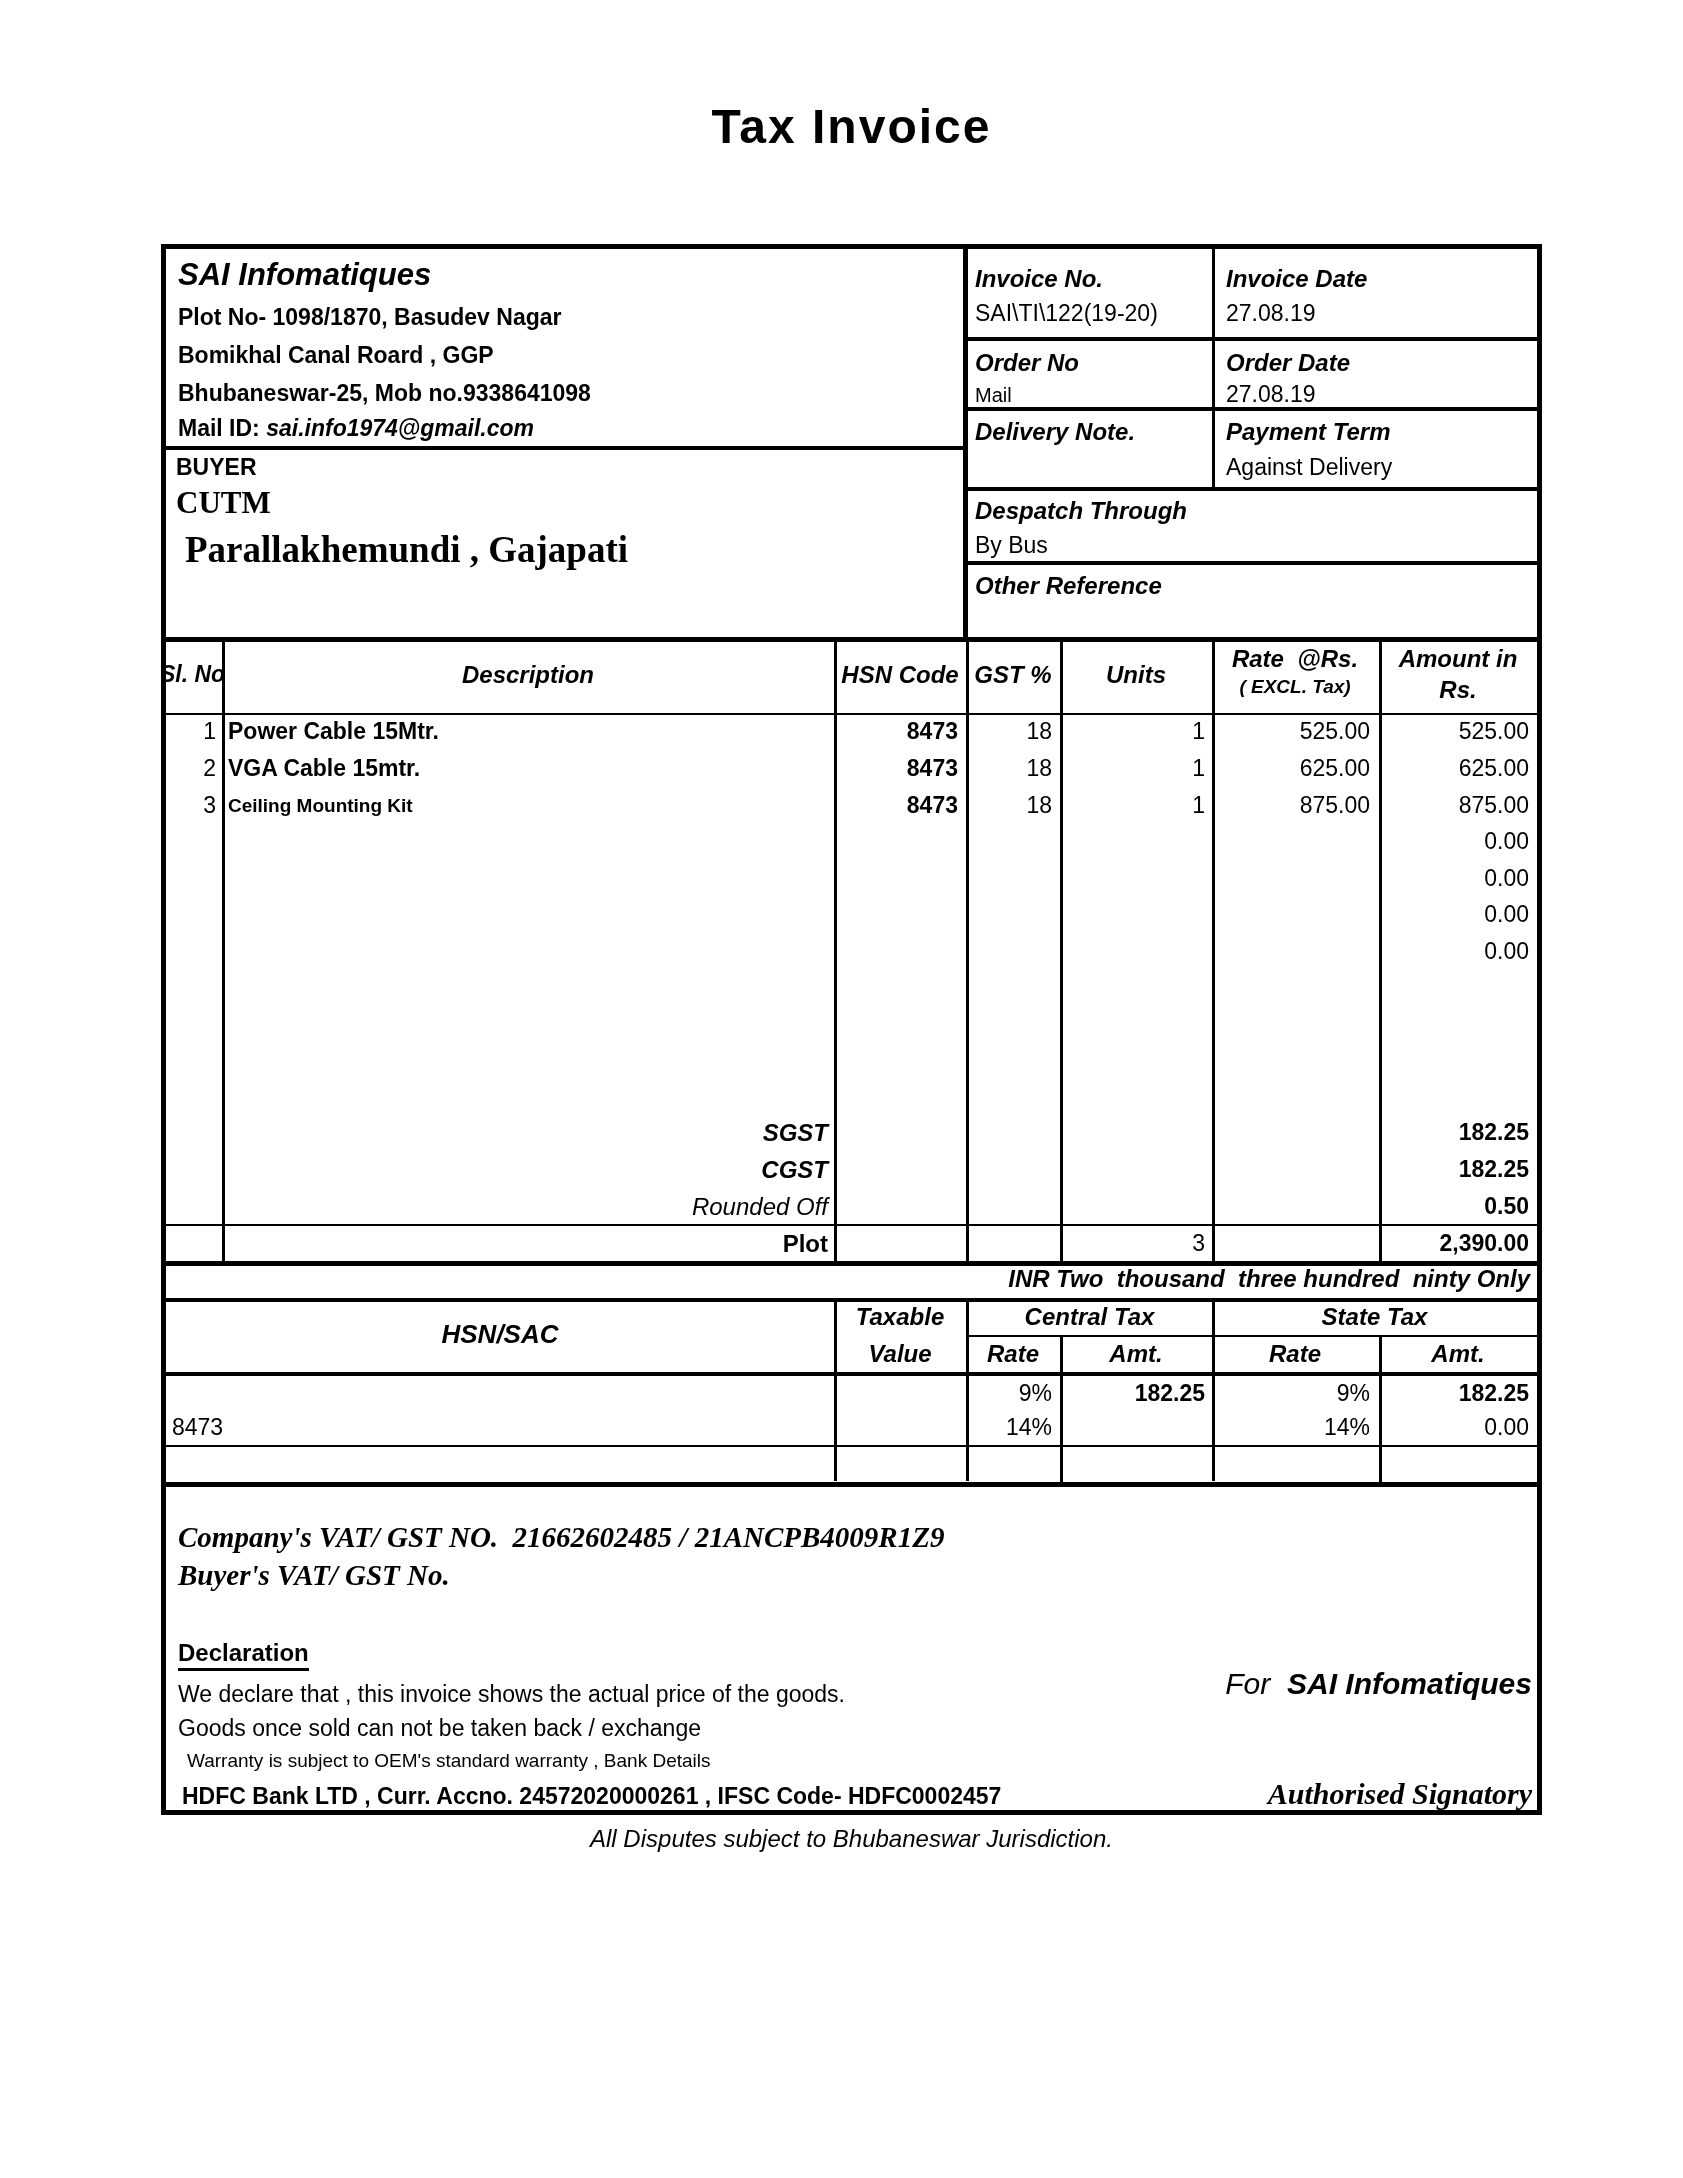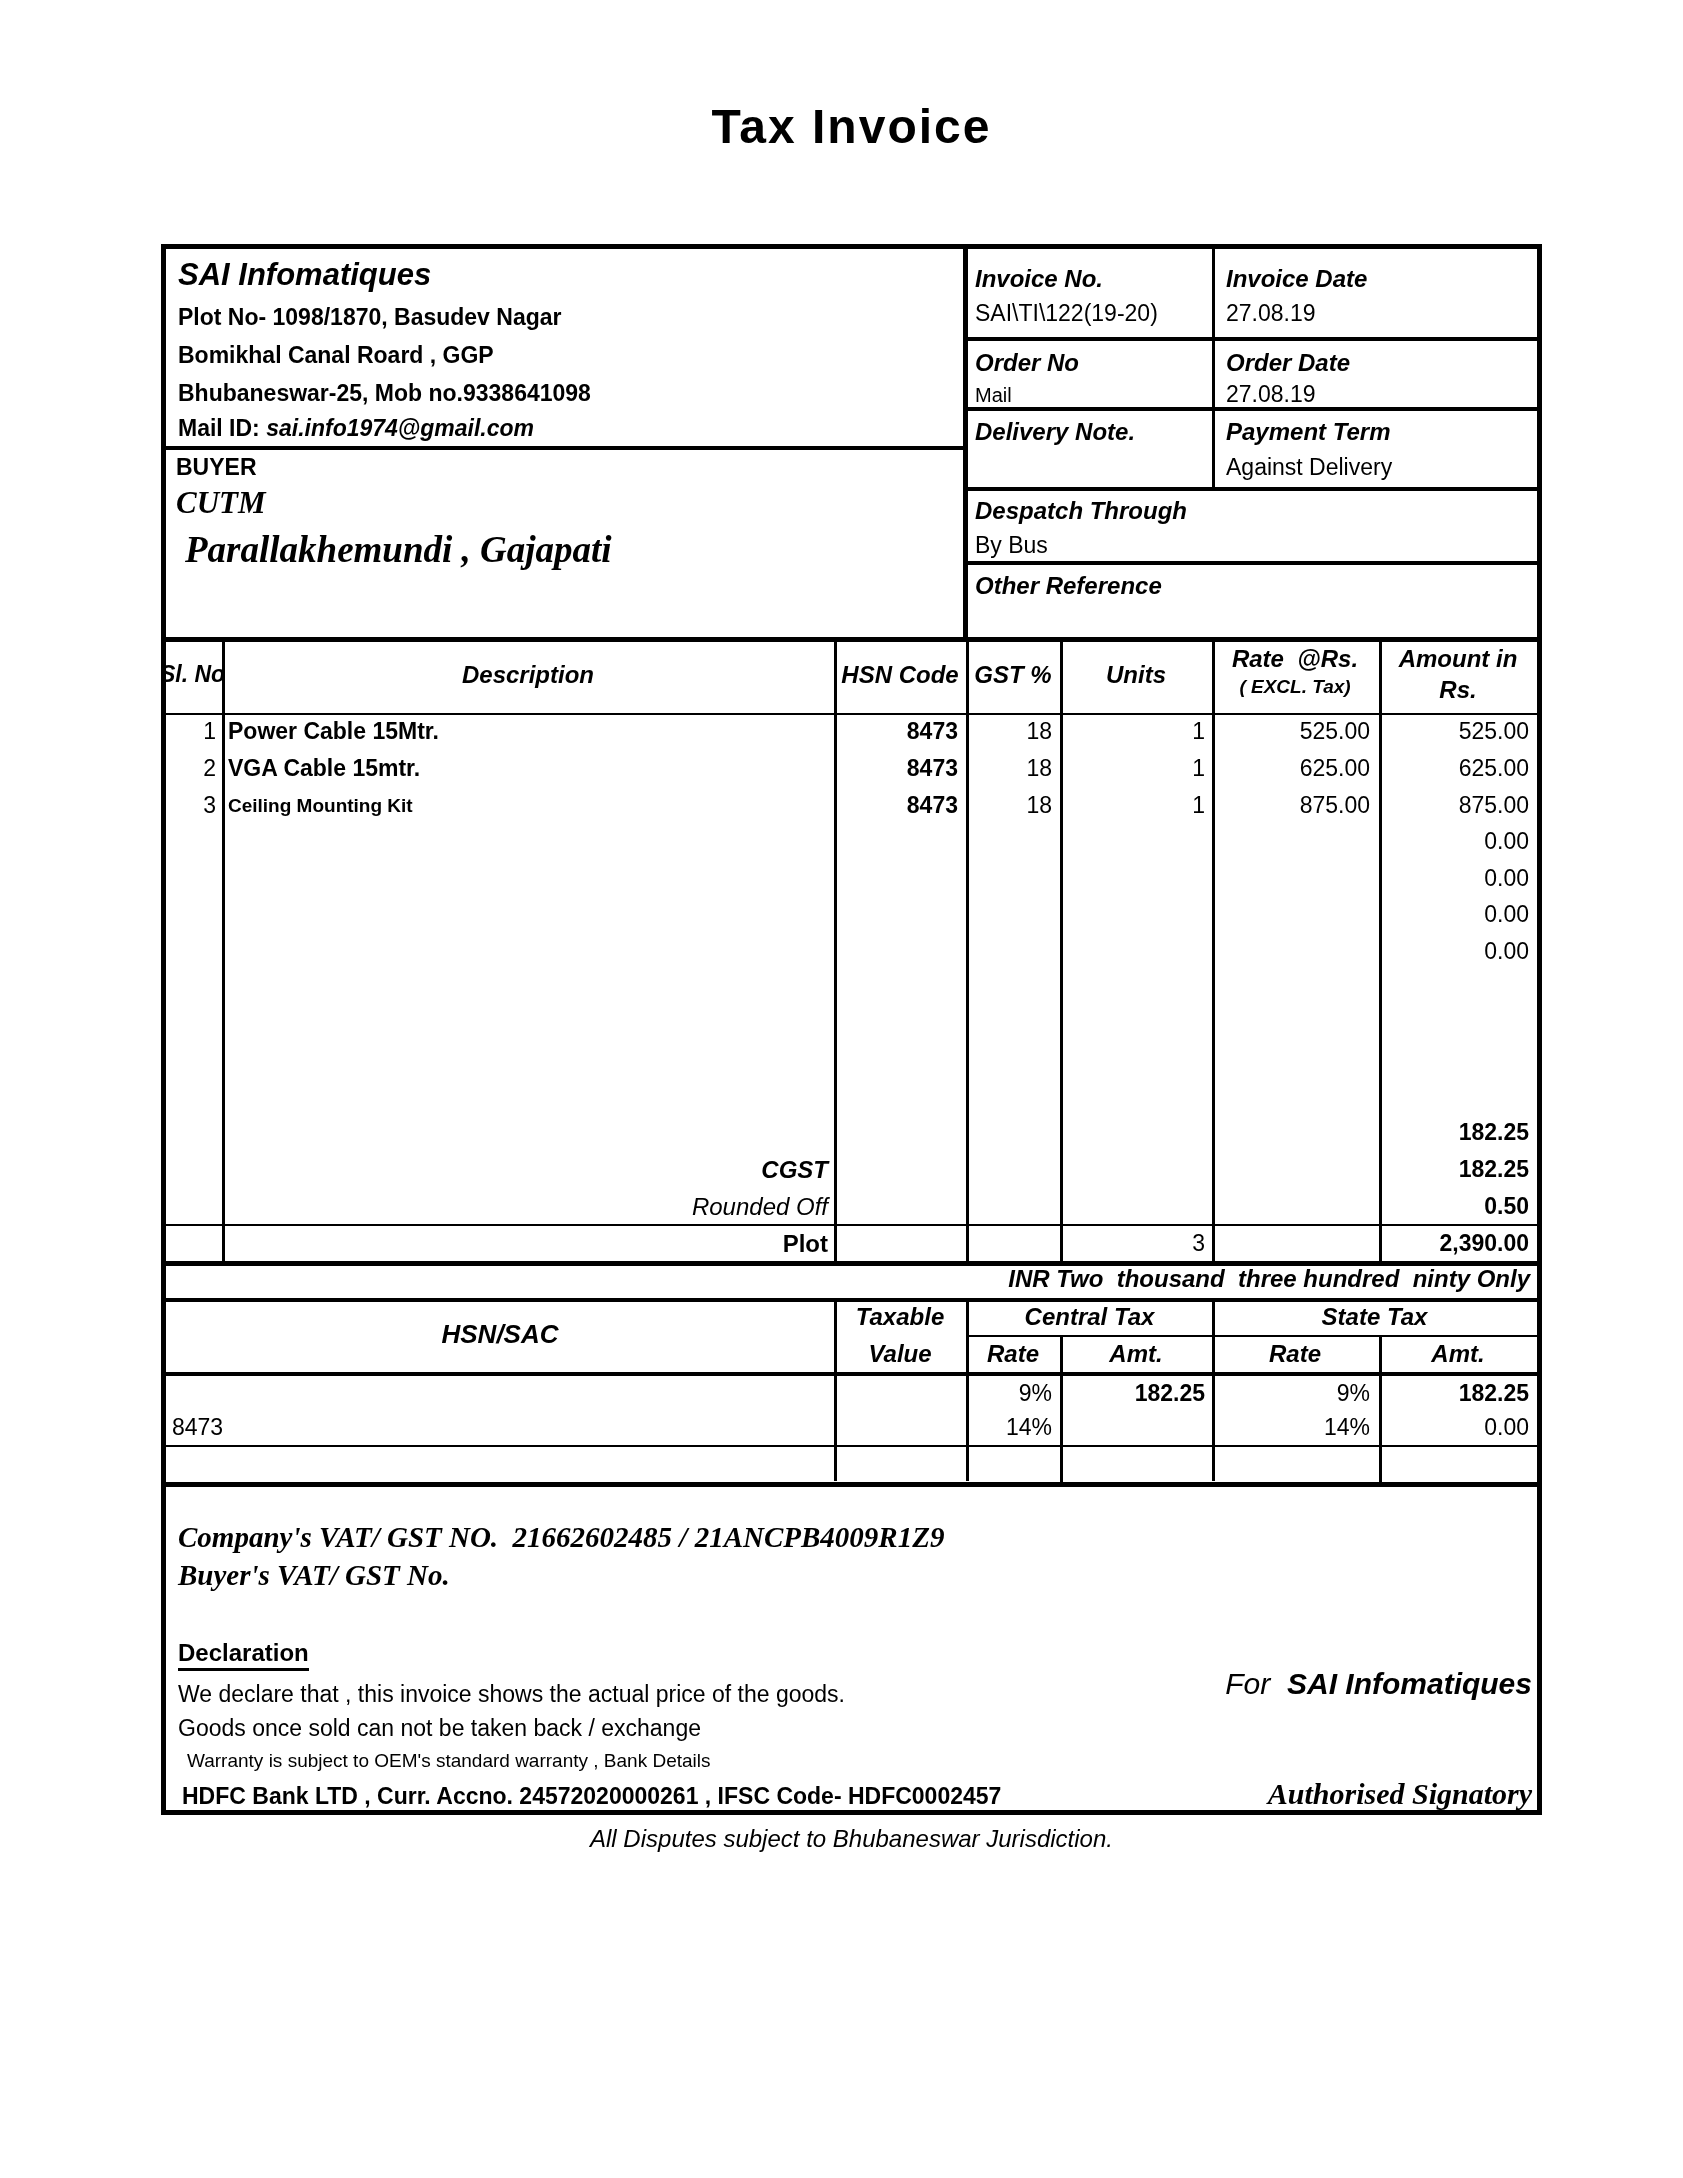--- a/index.html
+++ b/index.html
@@ -14,21 +14,21 @@
   .vl{position:absolute;background:#000;width:3px;}
   .thick{height:5px;}
   .thin{height:2px;}
   .vthick{width:5px;}
   .lbl{font-size:24px;font-weight:bold;font-style:italic;white-space:pre;}
   .val{font-size:23px;white-space:pre;}
   .cellc{display:flex;align-items:center;justify-content:center;text-align:center;}
   .num{font-size:23px;text-align:right;}
   .bold{font-weight:bold;}
   .ital{font-style:italic;}
-  .serif{font-family:"Liberation Serif",serif;font-style:italic;}
+  .serif{font-family:"Liberation Serif",serif;}
   .row37{position:absolute;height:37px;line-height:37px;}
   .sumlbl{position:absolute;left:56px;width:606px;text-align:right;font-size:24px;line-height:37px;white-space:pre;}
   .hsnhdr{font-size:24px;font-weight:bold;font-style:italic;}
 </style>
 </head>
 <body>
 
 <div class="page">
 
   <div class="title">Tax Invoice</div>
@@ -145,20 +145,21 @@
       <span class="abs num" style="left:894px;top:0;width:145px;">1</span>
       <span class="abs num" style="left:1046px;top:0;width:158px;">875.00</span>
       <span class="abs num" style="left:1213px;top:0;width:150px;">875.00</span>
     </div>
 
     <div class="row37 num abs" style="left:1213px;top:574px;width:150px;">0.00</div>
     <div class="row37 num abs" style="left:1213px;top:611px;width:150px;">0.00</div>
     <div class="row37 num abs" style="left:1213px;top:647px;width:150px;">0.00</div>
     <div class="row37 num abs" style="left:1213px;top:684px;width:150px;">0.00</div>
 
+    <div class="sumlbl bold ital" style="top:865px;">SGST</div>
     <div class="row37 num abs bold" style="left:1213px;top:865px;width:150px;">182.25</div>
     <div class="sumlbl bold ital" style="top:902px;">CGST</div>
     <div class="row37 num abs bold" style="left:1213px;top:902px;width:150px;">182.25</div>
     <div class="sumlbl ital" style="top:939px;">Rounded Off</div>
     <div class="row37 num abs bold" style="left:1213px;top:939px;width:150px;">0.50</div>
 
     <div class="sumlbl bold" style="top:976px;">Plot</div>
     <div class="row37 num abs" style="left:894px;top:976px;width:145px;">3</div>
     <div class="row37 num abs bold" style="left:1213px;top:976px;width:150px;">2,390.00</div>
 

